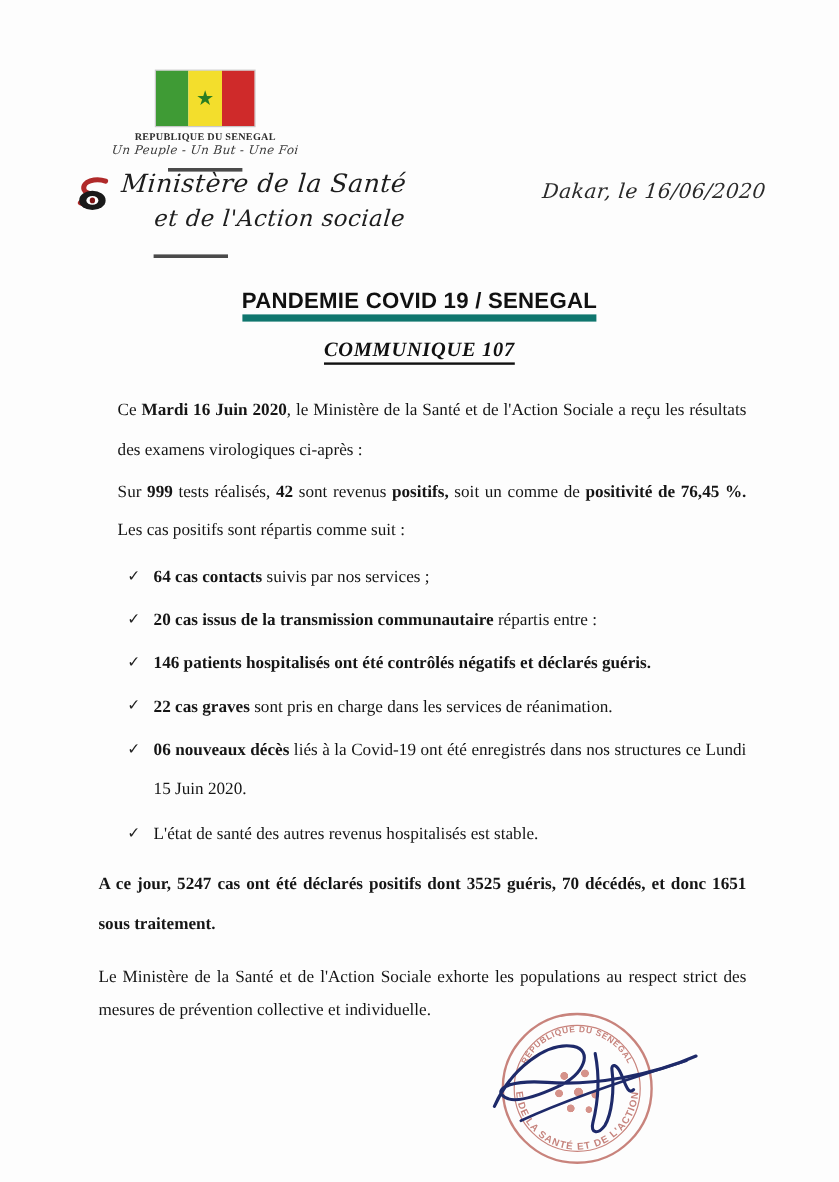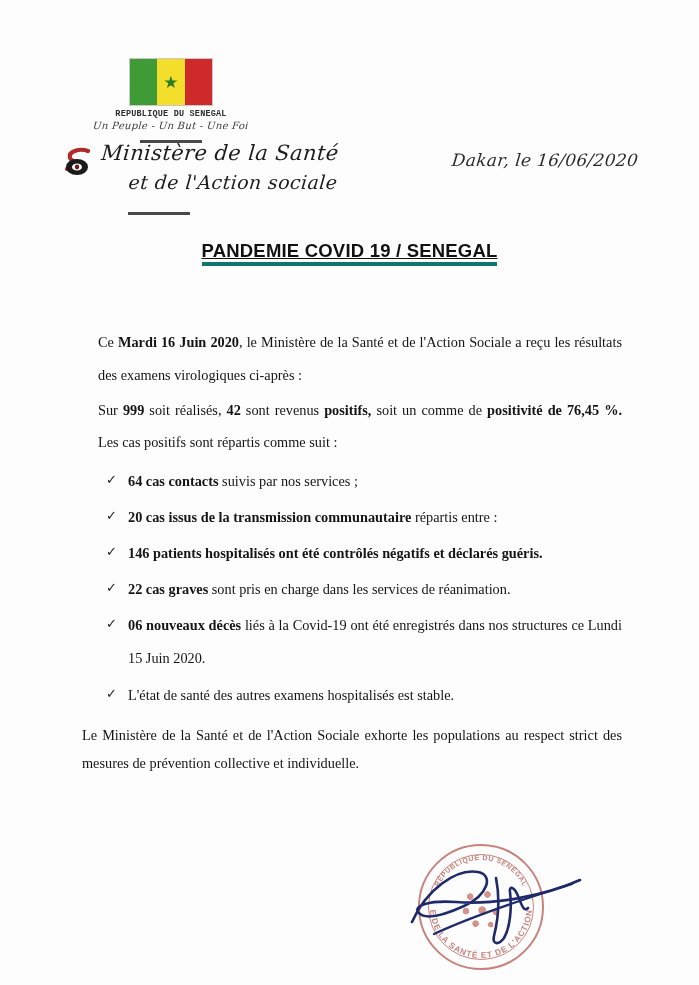--- a/index.html
+++ b/index.html
@@ -49,21 +49,21 @@
   .star {
     position: absolute;
     left: 50%; top: 50%;
     transform: translate(-50%, -50%);
     color: #2a7d22;
     font-size: 17px;
     line-height: 1;
   }
   .rep-title {
     margin-top: 3px;
-    font-family: Liberation Mono, monospace;
+    font-family: Liberation Serif, serif;
     font-weight: bold;
     font-size: 8.5px;
     letter-spacing: 0.2px;
     color: #2e2e2e;
   }
   .motto {
     font-family: "DejaVu Serif", serif;
     font-style: italic;
     font-size: 10px;
     color: #3a3a3a;
@@ -128,23 +128,22 @@
     left: 0; right: 0;
     top: 240px;
     text-align: center;
     font-family: "Liberation Sans", sans-serif;
     font-weight: bold;
     font-size: 18.5px;
     letter-spacing: 0.2px;
     color: #111;
   }
   .title-main span {
-    border-bottom: 4px solid #0f766e;
+    border-bottom: 6px solid #0f766e;
     padding-bottom: 1px;
-    text-decoration: underline;
   }
   .title-sub {
     position: absolute;
     left: 0; right: 0;
     top: 282px;
     text-align: center;
     font-family: "Liberation Serif", serif;
     font-weight: bold;
     font-style: italic;
     font-size: 17px;
@@ -309,26 +308,29 @@
     </div>
 
     <div class="rule lower"></div>
 
     <div class="dateline">Dakar, le 16/06/2020</div>
   </div>
 
   <div class="title-main">
     <span>PANDEMIE COVID 19 / SENEGAL</span>
   </div>
+  <div class="title-sub">
+    <span>COMMUNIQUE 107</span>
+  </div>
 
   <div class="body-wrap">
 
     <p class="para"><span>Ce </span><b>Mardi 16 Juin 2020</b><span>, le Ministère de la Santé et de l'Action Sociale a reçu les résultats des examens virologiques ci-après :</span></p>
 
-    <p class="para compact"><span>Sur </span><b>999</b><span> soit réalisés, </span><b>42</b><span> sont revenus </span><b>positifs,</b><span> soit un comme de </span><b>positivité de 76,45 %.</b><span> Les cas positifs sont répartis comme suit :</span></p>
+    <p class="para compact"><span>Sur </span><b>999</b><span> tests réalisés, </span><b>42</b><span> sont revenus </span><b>positifs,</b><span> soit un comme de </span><b>positivité de 76,45 %.</b><span> Les cas positifs sont répartis comme suit :</span></p>
 
     <ul class="bullets">
 
       <li>
         <span class="check">✓</span><b>64 cas contacts</b><span> suivis par nos services ;</span>
       </li>
 
       <li>
         <span class="check">✓</span><b>20 cas issus de la transmission communautaire</b><span> répartis entre :</span>
       </li>
@@ -339,25 +341,26 @@
 
       <li>
         <span class="check">✓</span><b>22 cas graves</b><span> sont pris en charge dans les services de réanimation.</span>
       </li>
 
       <li>
         <span class="check">✓</span><b>06 nouveaux décès</b><span> liés à la Covid-19 ont été enregistrés dans nos structures ce Lundi 15 Juin 2020.</span>
       </li>
 
       <li>
-        <span class="check">✓</span><span>L'état de santé des autres examens hospitalisés est stable.</span>
+        <span class="check">✓</span><span>L'état de santé des autres revenus hospitalisés est stable.</span>
       </li>
 
     </ul>
 
+    <p class="summary">A ce jour, 5247 cas ont été déclarés positifs dont 3525 guéris, 70 décédés, et donc 1651 sous traitement.</p>
 
     <p class="closing">Le Ministère de la Santé et de l'Action Sociale exhorte les populations au respect strict des mesures de prévention collective et individuelle.</p>
   </div>
 
   <div class="stamp-area">
 
     <div class="stamp">
       <div class="stamp-center"></div>
       <svg class="stamp-ring-text" viewBox="0 0 122 122">
         <defs>

